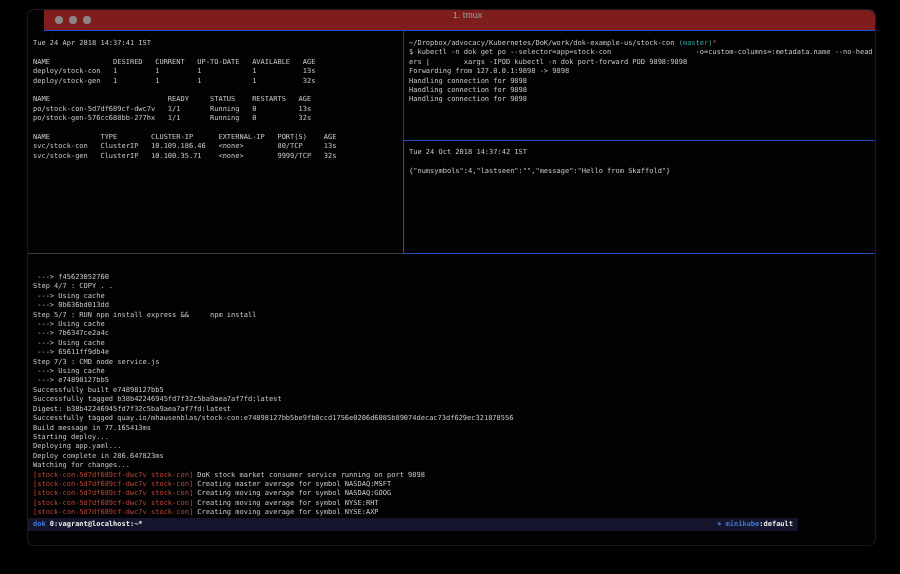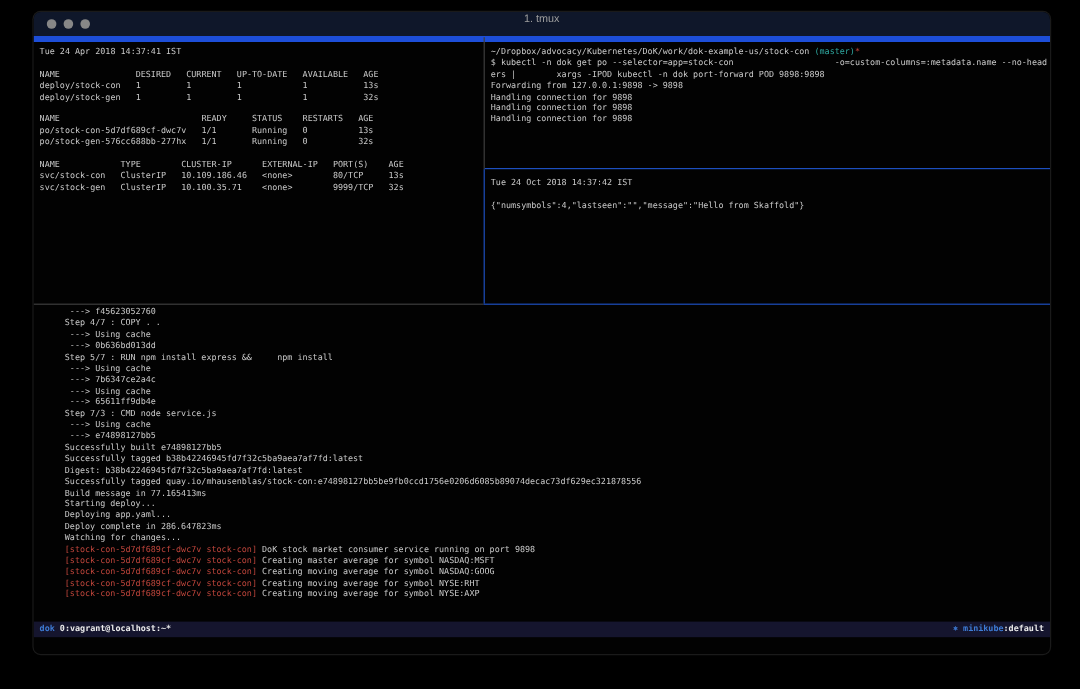--- a/index.html
+++ b/index.html
@@ -1,34 +1,34 @@
 <!DOCTYPE html>
 <html><head>
 <meta charset="utf-8">
 <style>
   html,body{margin:0;padding:0;background:#000;}
   .canvas{position:relative;width:900px;height:574px;background:#000;border-radius:10px;overflow:hidden;}
   .window{position:absolute;left:28px;top:10px;width:847px;height:535px;background:#020202;border-radius:6px;overflow:hidden;box-shadow:0 0 0 1px #1a1a1a;}
-  .titlebar{position:absolute;left:0;top:0;width:100%;height:20px;background:#0f172a;border-bottom:5px solid #1d4ed8;}
+  .titlebar{position:absolute;left:16px;top:0;width:100%;height:20px;background:#7f1d1d;border-bottom:1px solid #1d4ed8;}
   .lights{position:absolute;left:11px;top:6px;display:flex;gap:6px;}
   .light{width:8px;height:8px;border-radius:50%;background:#878787;display:inline-block;}
   .title{text-align:center;line-height:20px;font:9px "Liberation Sans",sans-serif;color:#9e9e9e;}
   .content{position:absolute;left:0;top:21px;right:0;bottom:0;font:7px/9.4px "DejaVu Sans Mono",monospace;color:#c9c9c9;}
   .pane{position:absolute;overflow:hidden;box-sizing:border-box;}
   .tline{white-space:pre;min-height:9.4px;}
   .pane-top-left{left:0;top:0;width:374px;height:221px;padding:8px 16px 0 5px;}
   .pane-top-right{left:377px;top:0;width:470px;height:80px;padding:8px 0 0 4px;}
   .pane-mid-right{left:377px;top:110px;width:470px;height:111px;padding:7px 0 0 4px;}
-  .pane-bottom{left:0;top:223px;width:847px;height:263px;padding:2px 0 0 5px;margin-left:21px;}
+  .pane-bottom{left:0;top:240px;width:847px;height:263px;padding:2px 0 0 5px;}
   .vd{position:absolute;width:1px;background:#3d3d3d;}
   .hd{position:absolute;height:1px;background:#3d3d3d;}
   .bblue{background:#1d4fbf;}
   .teal{color:#2fa8a0;}
   .red{color:#c0463c;}
-  .statusbar{position:absolute;left:0;top:487px;width:847px;height:13px;background:#15152e;color:#ececec;font-weight:bold;line-height:13px;padding:0 5px;box-sizing:border-box;display:flex;justify-content:space-between;white-space:pre;}
+  .statusbar{position:absolute;left:0;top:487px;width:770px;height:13px;background:#15152e;color:#ececec;font-weight:bold;line-height:13px;padding:0 5px;box-sizing:border-box;display:flex;justify-content:space-between;white-space:pre;}
   .sb-blue{color:#3e7cd6;}
 </style>
 </head>
 <body>
 
 <div class="canvas">
   <div class="window">
 
     <div class="titlebar">
       <div class="lights">

